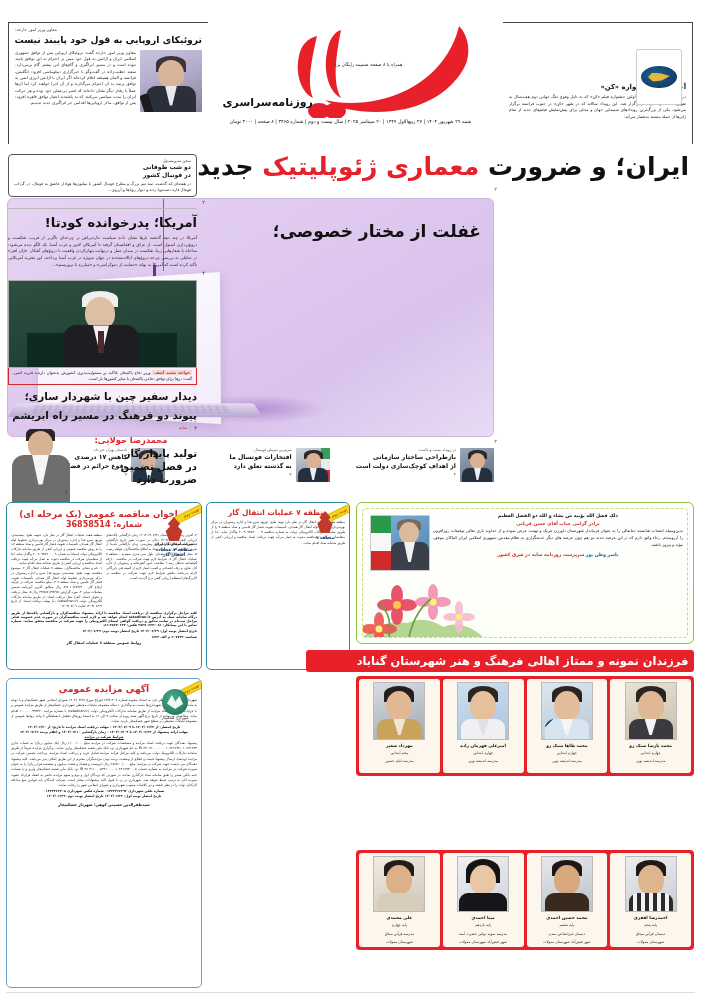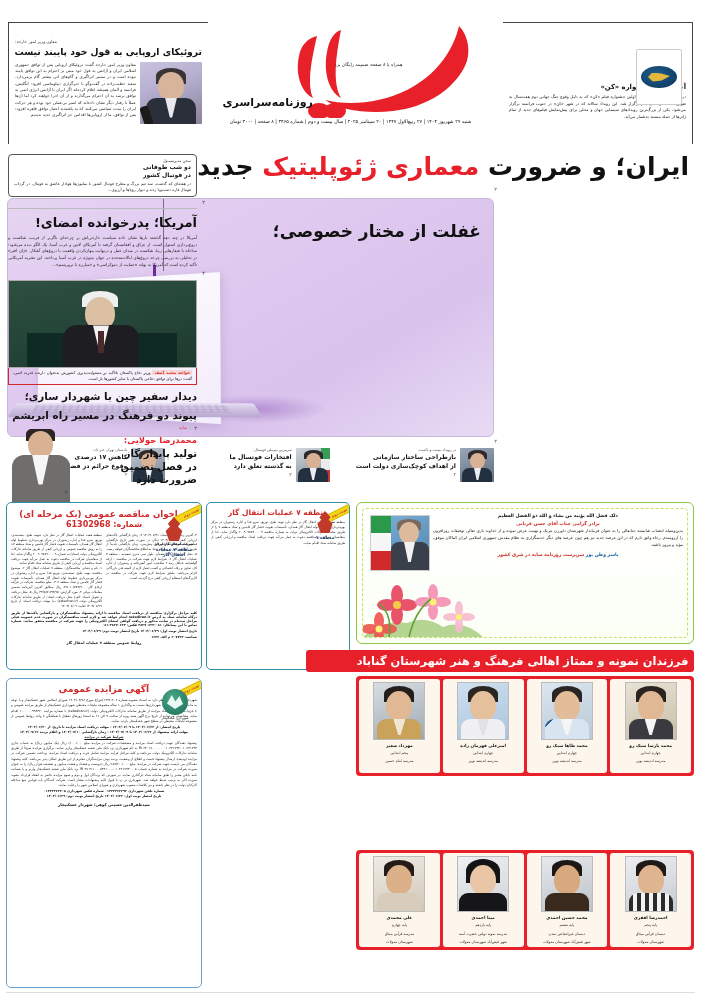--- a/index.html
+++ b/index.html
@@ -12,21 +12,21 @@
     overflow:hidden;
     position:relative;
   }
   .page { position:relative; width:701px; height:1000px; background:#fff; padding:0; }
 
   
   .masthead { position:relative; height:150px; width:701px; }
   .mast-left-box {
     position:absolute; left:8px; top:22px; width:200px; height:122px;
     border-top:1px solid #444; border-left:1px solid #444;
-    padding:16px 6px 0 6px;
+    padding:4px 6px 0 6px;
   }
   .kicker-sm { font-size:4.2px; color:#333; text-align:left; letter-spacing:0; }
   .mast-left-title {
     font-size:9.2px; font-weight:bold; color:#111; text-align:left;
     margin-top:2px; line-height:1.25; white-space:nowrap;
   }
   .mast-left-body { margin-top:4px; display:flex; gap:4px; }
   .mast-photo {
     width:62px; height:62px; flex:none; border-radius:1px;
     background:linear-gradient(160deg,#c9c2de 0%,#b5aed0 40%,#8a8398 100%);
@@ -211,21 +211,21 @@
 
   .jolai { margin:2px 8px 0 8px; position:relative; height:78px; }
   .jolai .jphoto {
     position:absolute; left:0; top:-4px; width:66px; height:80px; overflow:hidden;
   }
   .jolai .jp-head { position:absolute; left:20px; top:2px; width:25px; height:27px; border-radius:50% 50% 45% 45%; background:#d9b294; }
   .jolai .jp-hair { position:absolute; left:18px; top:-2px; width:29px; height:14px; border-radius:50% 50% 0 0; background:#2b2523; }
   .jolai .jp-body { position:absolute; left:4px; top:26px; width:58px; height:54px; background:#6f6e6c; border-radius:12px 12px 0 0; }
   .jolai .jp-shirt { position:absolute; left:24px; top:26px; width:17px; height:30px; background:#f6f6f6; clip-path:polygon(0 0,100% 0,62% 100%,38% 100%); }
   .jolai .jtxt { position:absolute; right:0; top:2px; width:132px; text-align:right; }
-  .jolai .jname { color:#e8202a; font-size:8.4px; font-weight:bold; margin-bottom:2px; }
+  .jolai .jname { color:#e8202a; font-size:8.4px; font-weight:bold; margin-bottom:2px;text-align:center; }
   .jolai .jttl { font-size:10px; font-weight:bold; line-height:1.34; color:#111; }
   .jolai .jpg { font-size:5px; color:#333; margin-top:2px; text-align:left; }
 
   
   .tender {
     position:absolute; left:6px; top:502px; width:196px; height:168px;
     border:1.1px solid #2f8fa8; border-radius:5px; background:#fff;
     padding:3px 4px; overflow:hidden;
   }
   .ribbon {
@@ -461,21 +461,21 @@
   <div class="leftcol">
     <div class="lbox">
       <div class="lk">سخن مدیرمسئول</div>
       <div class="lt">دو شب طوفانی</div>
       <div class="lt">در فوتبال کشور</div>
       <div class="lb">در هفته‌ای که گذشت، سه تیم بزرگ و مطرح فوتبال کشور با میلیون‌ها هوادار عاشق به فوتبال، در گرداب فوتبال قاره دست‌وپا زدند و دیوار رؤیاها و آرزوی...</div>
     </div>
     <div class="lpage">۲</div>
     <div class="lrule"></div>
 
-    <div class="lhead-big">آمریکا؛ پدرخوانده امضای!</div>
+    <div class="lhead-big">آمریکا؛ پدرخوانده کودتا!</div>
     <div class="lbody">آمریکا در چند دهه گذشته بارها نشان داده سیاست خارجی‌اش بر چرخه‌ای ناگزیر از فریب، شکست و دروغ‌پردازی استوار است. از عراق و افغانستان گرفته تا آمریکای لاتین و غرب آسیا، یک الگو دیده می‌شود: مداخله با شعارهایی زیبا، شکست در میدان عمل و درنهایت پنهان‌کردن واقعیت با دروغ‌های آشکار. «ژان افیر» در تحلیلی به بررسی چرخه دروغ‌های ایالات‌متحده در جهان به‌ویژه در غرب آسیا پرداخته. این نشریه آمریکایی تأکید کرده است که آمریکا به بهانه «حمایت از دموکراسی» و «مبارزه با تروریسم»...</div>
     <div class="lpage">۴</div>
 
     <div class="lphoto">
       <div class="podium"></div>
         <div class="pers-hair"></div>
         <div class="pers-h"></div>
       <div class="pers-suit"></div>
         <div class="pers-shirt"></div>
         <div class="pers-tie"></div>
@@ -510,21 +510,21 @@
   </div>
 
   <div class="tender">
     <div class="ribbon">نوبت دوم</div>
     <div class="t-logo">
       <div class="flame"></div>
       <div class="nm">شرکت انتقال گاز ایران</div>
       <div class="nm2">منطقه ۷ عملیات انتقال گاز</div>
     </div>
     <div class="t-title">فراخوان مناقصه عمومی (یک مرحله ای)</div>
-    <div class="t-num">شماره: 61302968</div>
+    <div class="t-num">شماره: 36858514</div>
     <div class="cols">
       <div class="col">۳- آخرین زمان تحویل اسناد: ۱۴۰۴/۰۶/۳۱
 ۴- زمان بازگشایی پاکت‌های ارزیابی کیفی: ۱۴۰۴/۰۶/۲۲
 تذکر: در صورت تغییر تاریخ بازگشایی فعلی بر اساس عوامل غیر قابل پیش‌بینی، زمان بازگشایی جدیداً از طریق اطلاعیه کتبی و سامانه ستاد به اطلاع مناقصه‌گران خواهد رسید.
 ۵- محل گشایش پاکات: همدان، بلوار سی متری سعیدیه - منطقه ۷ عملیات انتقال گاز
 ۶- شرایط لازم جهت شرکت در مناقصه:
 - ارائه گواهینامه حداقل رتبه ۲ صلاحیت امور آشپزخانه و رستوران از اداره کار، تعاون و رفاه اجتماعی و کسب امتیاز لازم از کمیته فنی بازرگانی الزام می‌باشد. ملحق شرایط لازم جهت شرکت در مناقصه در کاربرگ‌های استعلام ارزیابی کیفی درج گردیده است.</div>
       <div class="col">
         <div>منطقه هفت عملیات انتقال گاز در نظر دارد «تهیه، طبخ، بسته‌بندی، توزیع، سرو غذا و اداره رستوران در مرکز بهره‌برداری خطوط لوله انتقال گاز همدان، تأسیسات تقویت فشار گاز فامنین و ستاد منطقه ۷» را به روش مناقصه عمومی و ارزیابی کیفی از طریق سامانه تدارکات الکترونیکی دولت (ستاد) به شماره ۲۰۰۹۰۹۷۸۹۰۰۰۰۹ واگذار نماید. لذا از متقاضیان شرکت در مناقصه دعوت به عمل می‌آید جهت دریافت اسناد مناقصه و ارزیابی کیفی از طریق سامانه ستاد اقدام نمایند.</div>
         <div>۱- نام و نشانی مناقصه‌گزار: منطقه ۷ عملیات انتقال گاز

